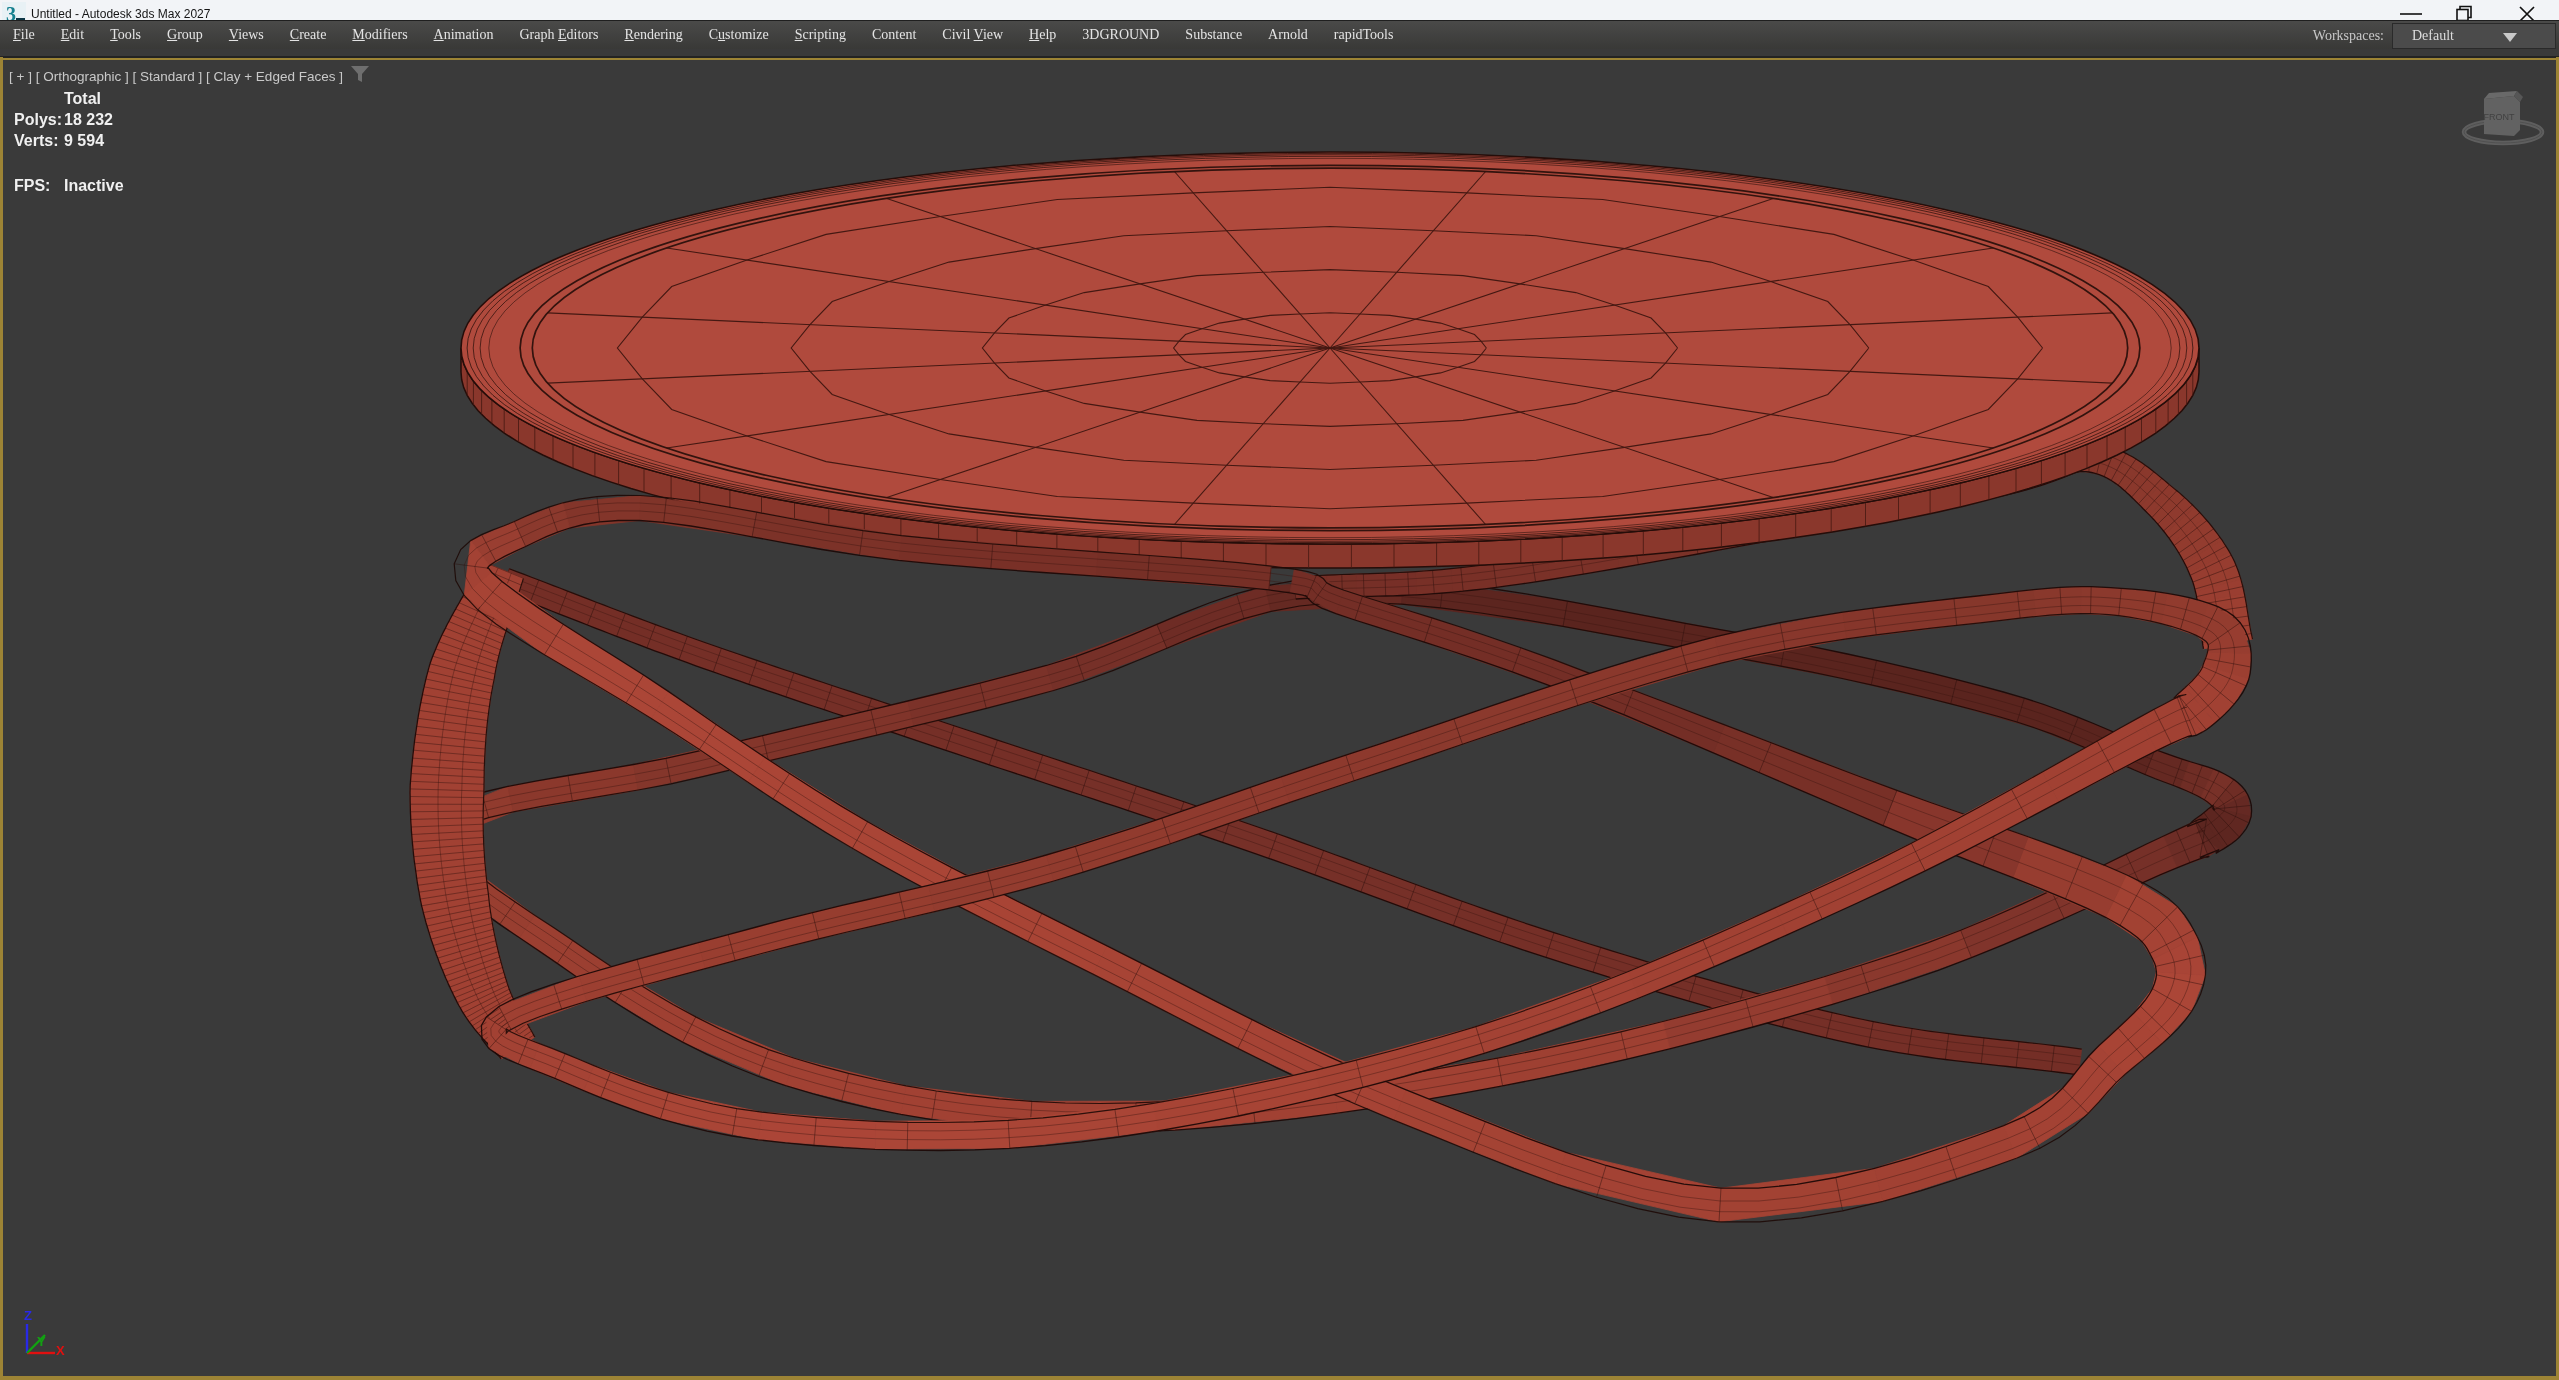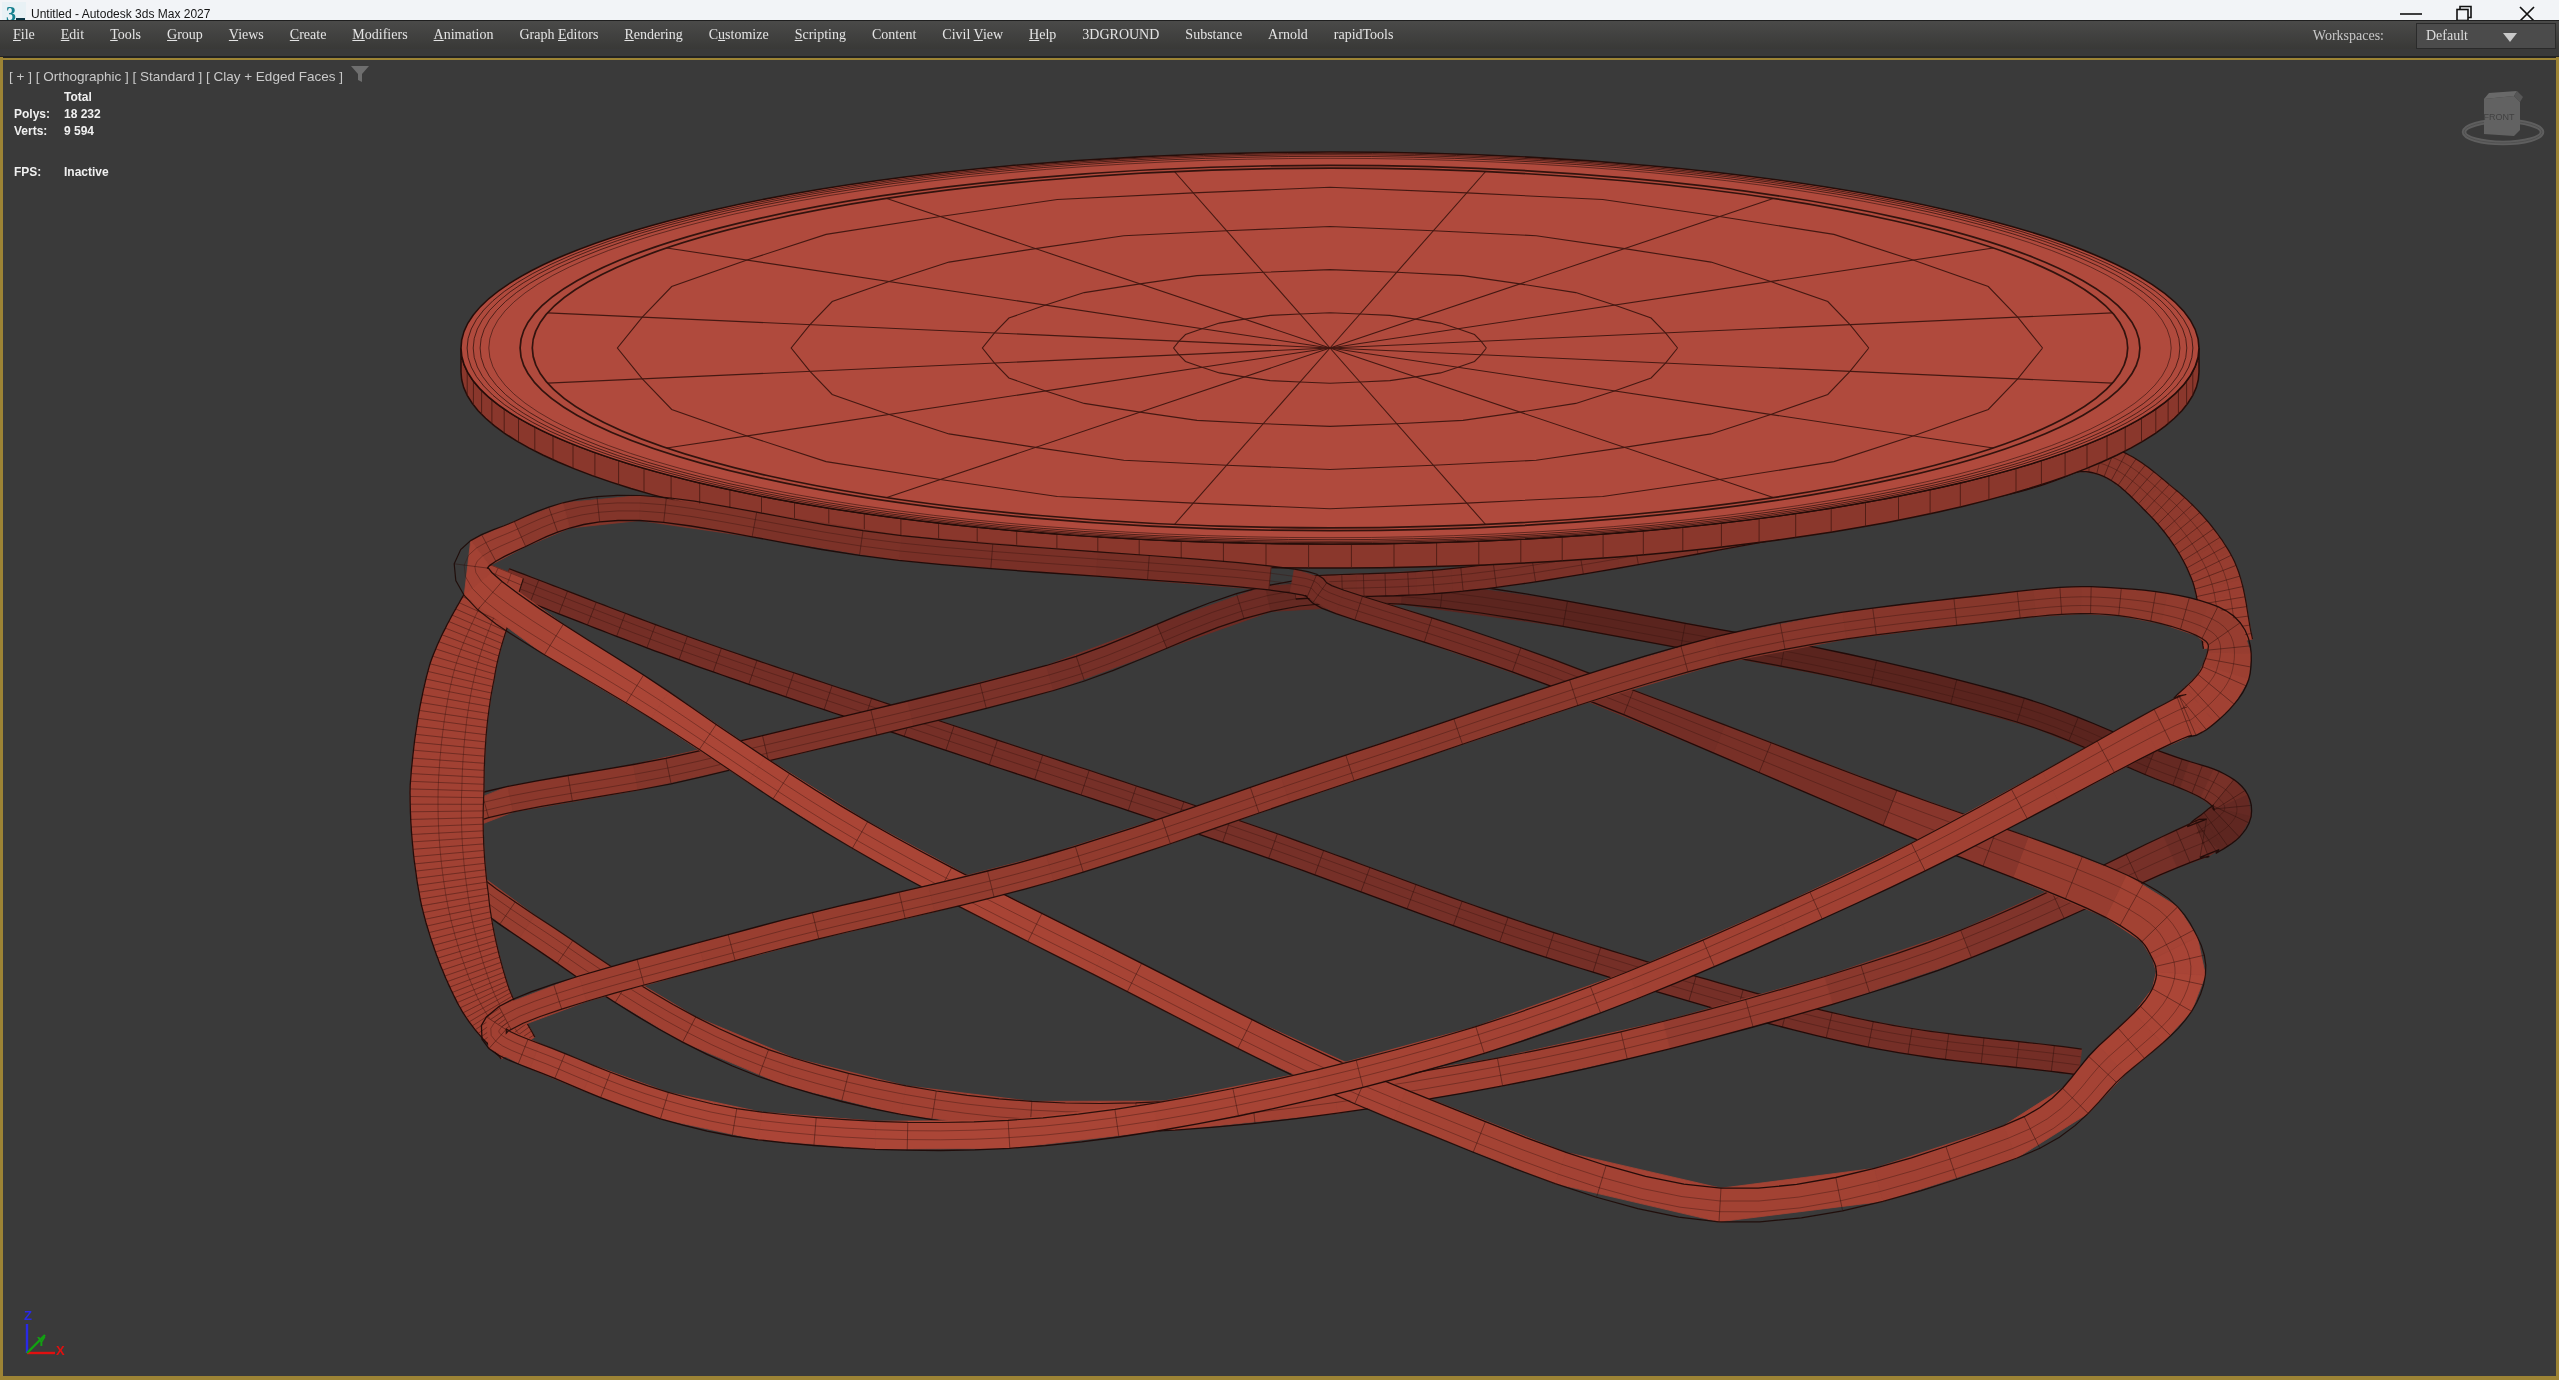--- a/index.html
+++ b/index.html
@@ -4,24 +4,24 @@
 html,body { width:2559px; height:1380px; overflow:hidden; background:#3a3a3a; font-family:"Liberation Sans",sans-serif; position:relative; }
 #titlebar { position:absolute; top:0; left:0; width:100%; height:28px; background:#f2f4f7; color:#141414; font-size:12px; z-index:10; }
 #title { position:absolute; left:31px; top:7px; }
 #menubar { position:absolute; top:20px; left:0; width:100%; height:29px; background:linear-gradient(#4a4a49,#393937); border-top:1px solid #1f1f1f; z-index:10;font-family:Liberation Serif, serif; }
 .mi { color:#e4e4e4; font-size:14px; padding:0 13px; line-height:28px; display:inline-block; }
 #goldline { position:absolute; top:57.5px; left:0; width:100%; height:2.5px; background:#9d8435; z-index:9; }
 #goldleft { position:absolute; top:57px; left:0; width:3px; bottom:0; background:#9d8435; z-index:9; }
 #goldright { position:absolute; top:57px; right:0; width:3px; bottom:0; background:#9d8435; z-index:9; }
 #goldbottom { position:absolute; bottom:0; left:0; width:100%; height:4px; background:#9d8435; z-index:9; }
 #wslabel { position:absolute; right:175px; top:7px; color:#c8c8c8; font-size:14px; }
-#wsbox { position:absolute; right:3px; top:2px; width:140px; height:26px; background:#4b4b4b; border:1px solid #2a2a2a; color:#dcdcdc; font-size:14px; line-height:24px; padding-left:9px; }
+#wsbox { position:absolute; right:3px; top:2px; width:164px; height:26px; background:#4b4b4b; border:1px solid #2a2a2a; color:#dcdcdc; font-size:14px; line-height:24px; padding-left:19px; }
 #wsbox .tri { position:absolute; right:38px; top:9px; width:0; height:0; border-left:7px solid transparent; border-right:7px solid transparent; border-top:9px solid #c9c9c9; }
 #vplabel { position:absolute; left:9px; top:65px; color:#c9c9c9; font-size:13.5px; z-index:5; }
-#stats { position:absolute; left:14px; top:88px; color:#f0f0f0; font-size:12px; font-weight:bold; z-index:5; }
+#stats { position:absolute; left:14px; top:88px; color:#f0f0f0; font-size:16px; font-weight:bold; z-index:5; }
 #stats td { padding:1.5px 0; }
 #stats td:first-child { width:50px; }
 </style></head>
 <body>
 <svg width="2559" height="1380" viewBox="0 0 2559 1380" style="position:absolute;top:0;left:0">
 <g>
       <path d="M509.3 568.8 L538.8 580.0 L530.1 602.6 L500.7 591.2 Z" fill="#742e26" stroke="#742e26" stroke-width="0.8"></path>
       <path d="M538.8 580.0 L567.6 591.1 L558.8 613.8 L530.1 602.6 Z" fill="#742e26" stroke="#742e26" stroke-width="0.8"></path>
       <path d="M567.6 591.1 L596.3 602.2 L587.4 625.0 L558.8 613.8 Z" fill="#742e26" stroke="#742e26" stroke-width="0.8"></path>
       <path d="M596.3 602.2 L625.4 613.3 L616.6 636.3 L587.4 625.0 Z" fill="#742e26" stroke="#742e26" stroke-width="0.8"></path>

